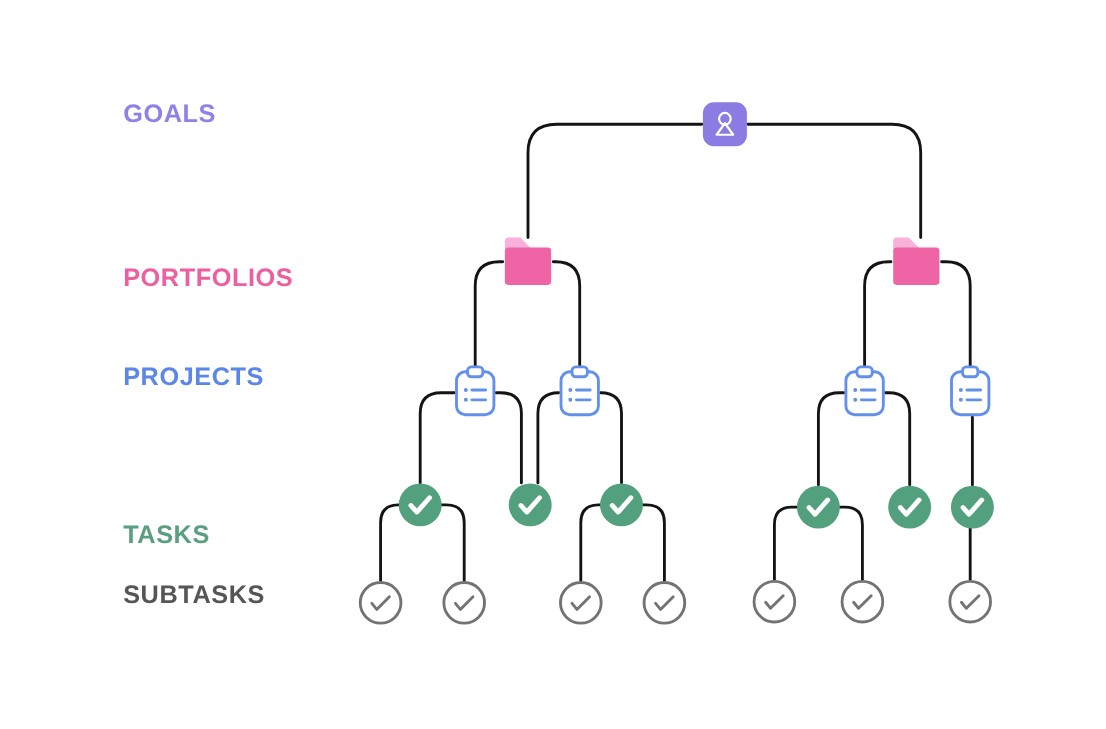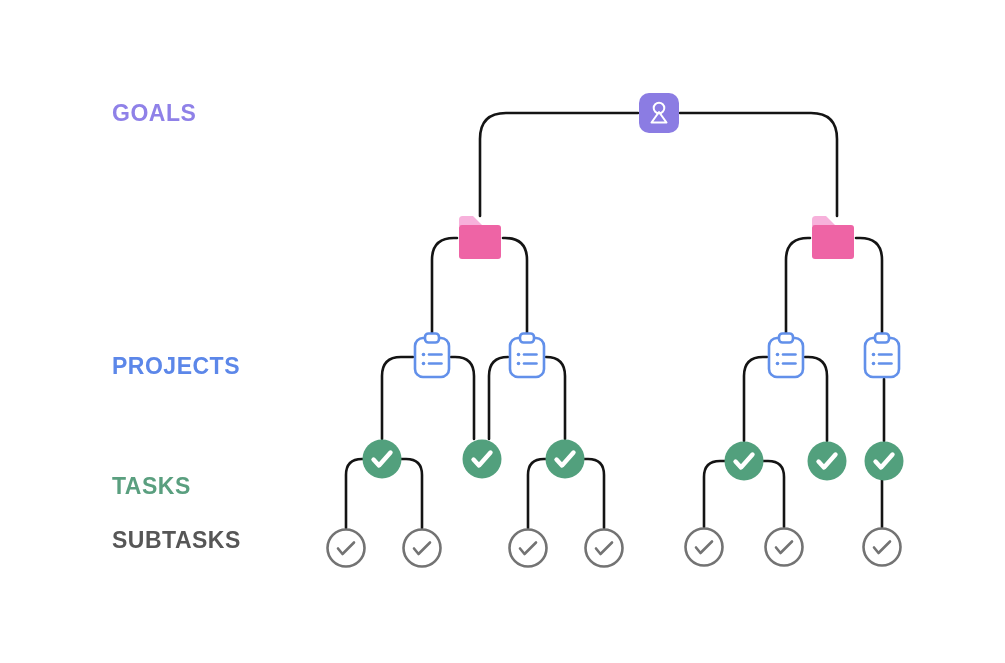--- a/index.html
+++ b/index.html
@@ -20,31 +20,32 @@
     position: absolute;
     left: 112px;
     height: 28px;
     line-height: 28px;
     font-size: 23px;
     font-weight: 700;
     letter-spacing: 0.5px;
     white-space: nowrap;
     user-select: none;
   }
-  .row-goals      { top:  99px; }
+  .row-goals      { top:  89px; }
   .row-portfolios { top: 238px; }
-  .row-projects   { top: 352px; }
+  .row-projects   { top: 328px; }
   .row-tasks      { top: 439px; margin-top: 33px; }
   .row-subtasks   { top: 526px; text-align: right; }
 </style>
 </head>
 <body>
 
 <div class="stage">
   <div class="row-label row-goals" style="color: rgb(143, 129, 232);">GOALS</div>
+  <div class="row-label row-portfolios" style="color: rgb(238, 95, 159);">PORTFOLIOS</div>
   <div class="row-label row-projects" style="color: rgb(92, 135, 233);">PROJECTS</div>
   <div class="row-label row-tasks" style="color: rgb(90, 159, 127);">TASKS</div>
   <div class="row-label row-subtasks" style="color: rgb(86, 86, 86);">SUBTASKS</div>
 
   <svg id="tree" class="tree-svg" viewBox="0 0 1005 663">
       <path d="M 638 113 L 506 113 Q 480 113 480 139 L 480 216" fill="none" stroke="#141414" stroke-width="2.6" stroke-linecap="round"></path>
       <path d="M 680 113 L 811 113 Q 837 113 837 139 L 837 216" fill="none" stroke="#141414" stroke-width="2.6" stroke-linecap="round"></path>
       <path d="M 457 238 L 454 238 Q 432 238 432 260 L 432 334" fill="none" stroke="#141414" stroke-width="2.6" stroke-linecap="round"></path>
       <path d="M 503 238 L 505 238 Q 527 238 527 260 L 527 334" fill="none" stroke="#141414" stroke-width="2.6" stroke-linecap="round"></path>
       <path d="M 810 238 L 808 238 Q 786 238 786 260 L 786 334" fill="none" stroke="#141414" stroke-width="2.6" stroke-linecap="round"></path>

